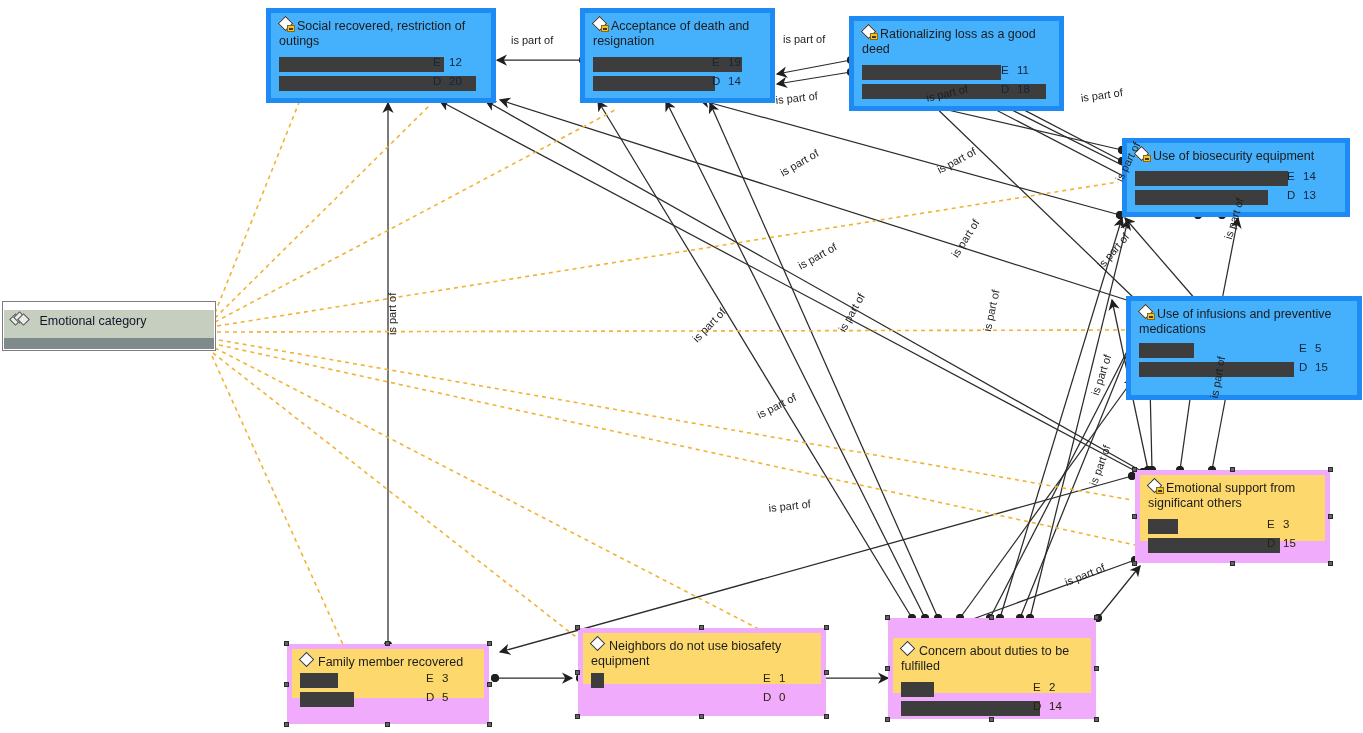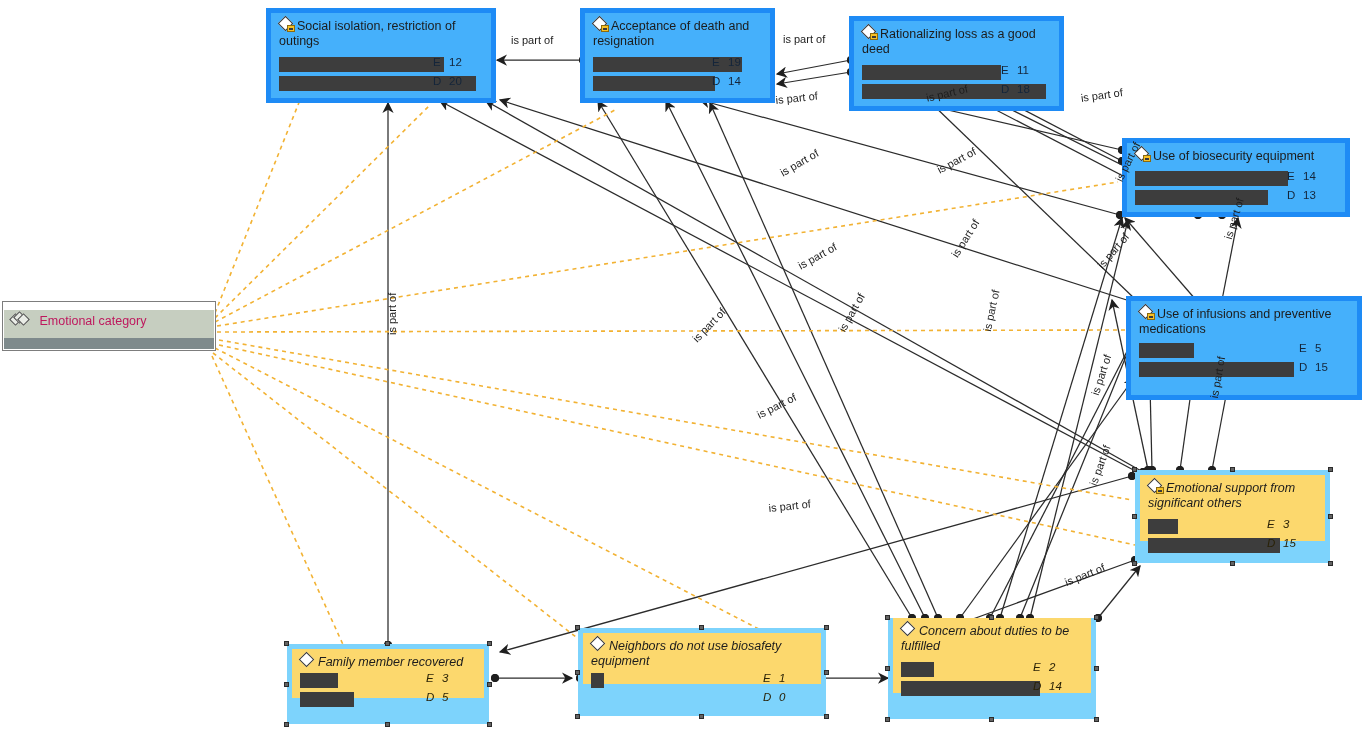--- a/index.html
+++ b/index.html
@@ -30,30 +30,30 @@
       width:50px;text-align:left;}
   .blabel .k{display:inline-block;width:16px;}
   .blabel .v{display:inline-block;width:22px;}
 
   
   .blue{background:#1e8bf5;}
   .blue .inner{background:#45b0fb;margin:5px;}
   .blue .blabel{color:#14253a;}
 
   
-  .yellow{background:#7dd3fc;font-style:italic;}
+  .yellow{background:#f0abfc;}
   .yellow .inner{background:#fcd86d;margin:5px 5px 22px 5px;}
   .yellow .blabel{color:#2a2207;}
 
   
   .cat{background:#ffffff;border:1px solid #7d7d7d;box-sizing:border-box;}
   .cat .capstrip{position:absolute;left:1px;right:1px;top:1px;height:7px;background:#ffffff;border-bottom:1px solid #9a9a9a;}
   .cat .body{position:absolute;left:1px;right:1px;top:8px;height:28px;background:#c6cec0;}
   .cat .foot{position:absolute;left:1px;right:1px;top:36px;bottom:1px;background:#7e8a8c;}
-  .cat .clabel{position:absolute;left:8px;top:11px;font-size:12.5px;color:#be185d;}
+  .cat .clabel{position:absolute;left:8px;top:11px;font-size:12.5px;color:#0f172a;}
   .ico.cat3{width:20px;height:15px;}
   .ico.cat3 .d{position:absolute;width:9px;height:9px;background:#e9ece6;border:1.2px solid #4a4a4a;
       transform:rotate(45deg);box-sizing:border-box;}
   .ico.cat3 .d1{left:0px;top:2px;}
   .ico.cat3 .d2{left:4px;top:0px;}
   .ico.cat3 .d3{left:8px;top:2px;}
 
   
   .hnd{position:absolute;width:5px;height:5px;background:#636363;border:1px solid #2b2b2b;box-sizing:border-box;}
 
@@ -130,21 +130,21 @@
       <path d="M215,348 L780,640"></path>
       <path d="M213,353 L590,648"></path>
       <path d="M212,356 L350,660"></path>
       <path d="M219,345 L1135,545"></path>
     </g>
   </svg>
 
   <div class="node blue" style="left:266px;top:8px;width:230px;height:95px;">
     <div class="inner">
       <div class="title">
-        <span class="ico"><span class="dia"></span><span class="lock"></span></span><span class="tx">Social isolation, restriction of outings</span>
+        <span class="ico"><span class="dia"></span><span class="lock"></span></span><span class="tx">Social recovered, restriction of outings</span>
       </div>
       <div class="bars" style="top:42px;">
         <div class="barrow">
           <div class="bar" style="width:165px;"></div>
           <div class="blabel"><span class="k">E</span><span class="v">12</span></div>
         </div>
         <div class="barrow">
           <div class="bar" style="width:197px;"></div>
           <div class="blabel"><span class="k">D</span><span class="v">20</span></div>
         </div>
@@ -296,21 +296,21 @@
     <div class="hnd" style="left:121px;top:-3px;"></div>
     <div class="hnd" style="right:-3px;top:-3px;"></div>
     <div class="hnd" style="left:-3px;top:42px;"></div>
     <div class="hnd" style="right:-3px;top:42px;"></div>
     <div class="hnd" style="left:-3px;bottom:-3px;"></div>
     <div class="hnd" style="left:121px;bottom:-3px;"></div>
     <div class="hnd" style="right:-3px;bottom:-3px;"></div>
   </div>
 
   <div class="node yellow" style="left:888px;top:618px;width:208px;height:101px;">
-    <div class="inner" style="margin:0 5px 26px 5px;">
+    <div class="inner" style="margin:20px 5px 26px 5px;">
       <div class="title">
         <span class="ico nolock"><span class="dia"></span></span><span class="tx">Concern about duties to be fulfilled</span>
       </div>
       <div class="bars" style="top:42px;">
         <div class="barrow">
           <div class="bar" style="width:33px;"></div>
           <div class="blabel"><span class="k">E</span><span class="v">2</span></div>
         </div>
         <div class="barrow">
           <div class="bar" style="width:139px;"></div>

